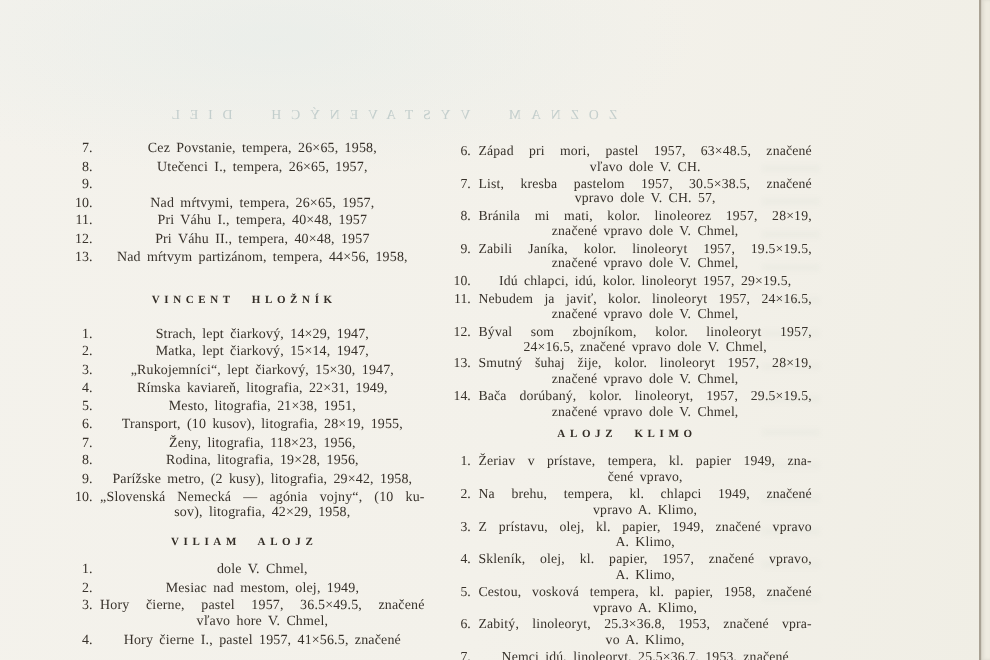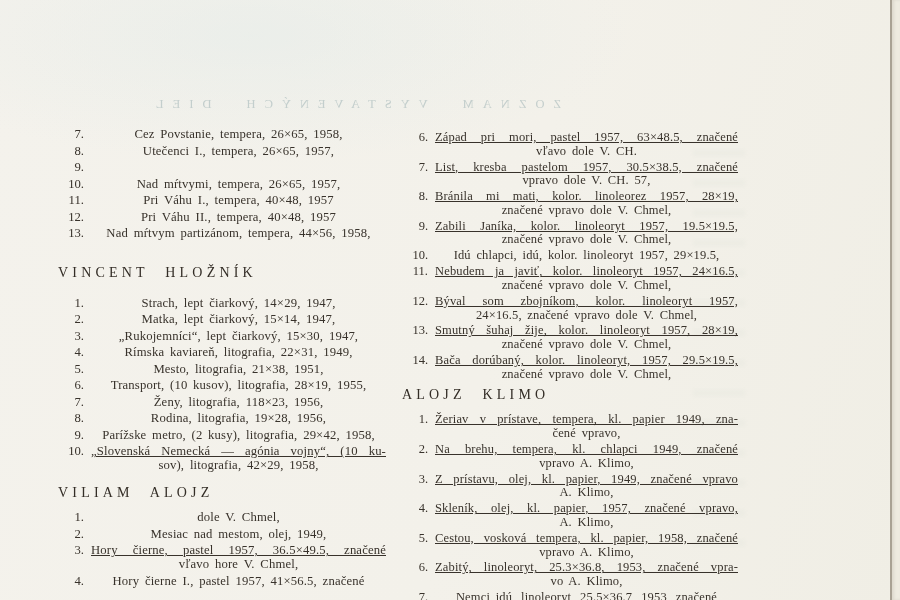--- a/index.html
+++ b/index.html
@@ -52,26 +52,27 @@
   .body { flex:1; min-width:0; }
   .line {
     line-height:var(--lh);
     word-spacing:2.4px; letter-spacing:0.15px;
     white-space:nowrap;
     text-align:center;
   }
   .line.just {
     text-align:justify;
     text-align-last:justify;
-    text-decoration:underline;
   }
   .artist-heading {
-    font-size:14px; line-height:16px;
+    text-align:center;
+    font-size:10px; line-height:16px;
     letter-spacing:4.2px; word-spacing:9px;
     color:#332d26;
+    font-weight:bold;
   }
   
   .col-left  .artist-heading.h-1 { margin:24px 0 16px; }
   .col-left  .artist-heading.h-2 { margin:12px 0 10px; }
   .col-right .artist-heading.h-1 { margin:6px 0 10px; }
 </style>
 </head>
 <body>
 
 <div class="page">

